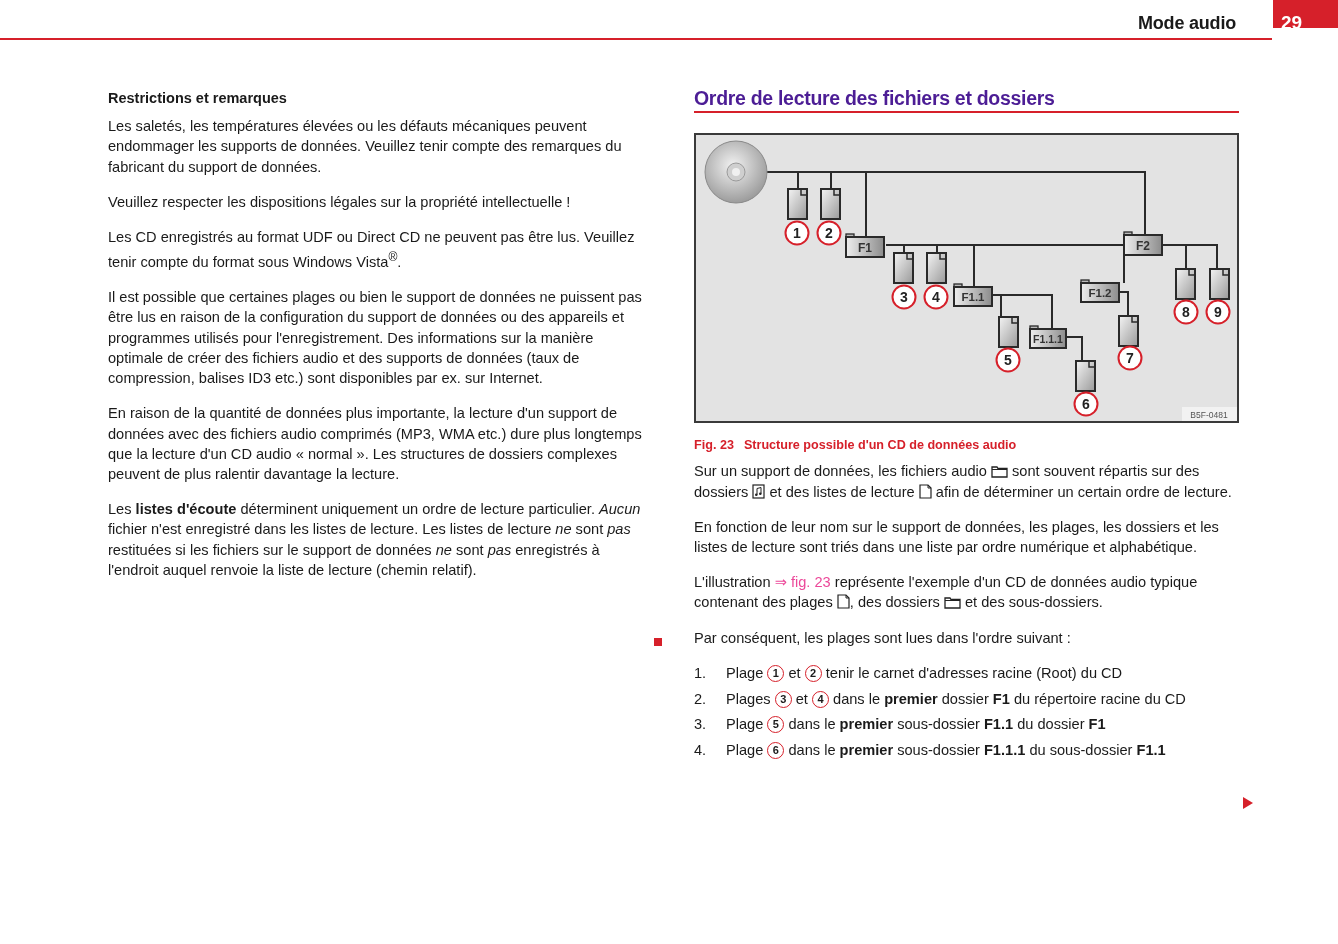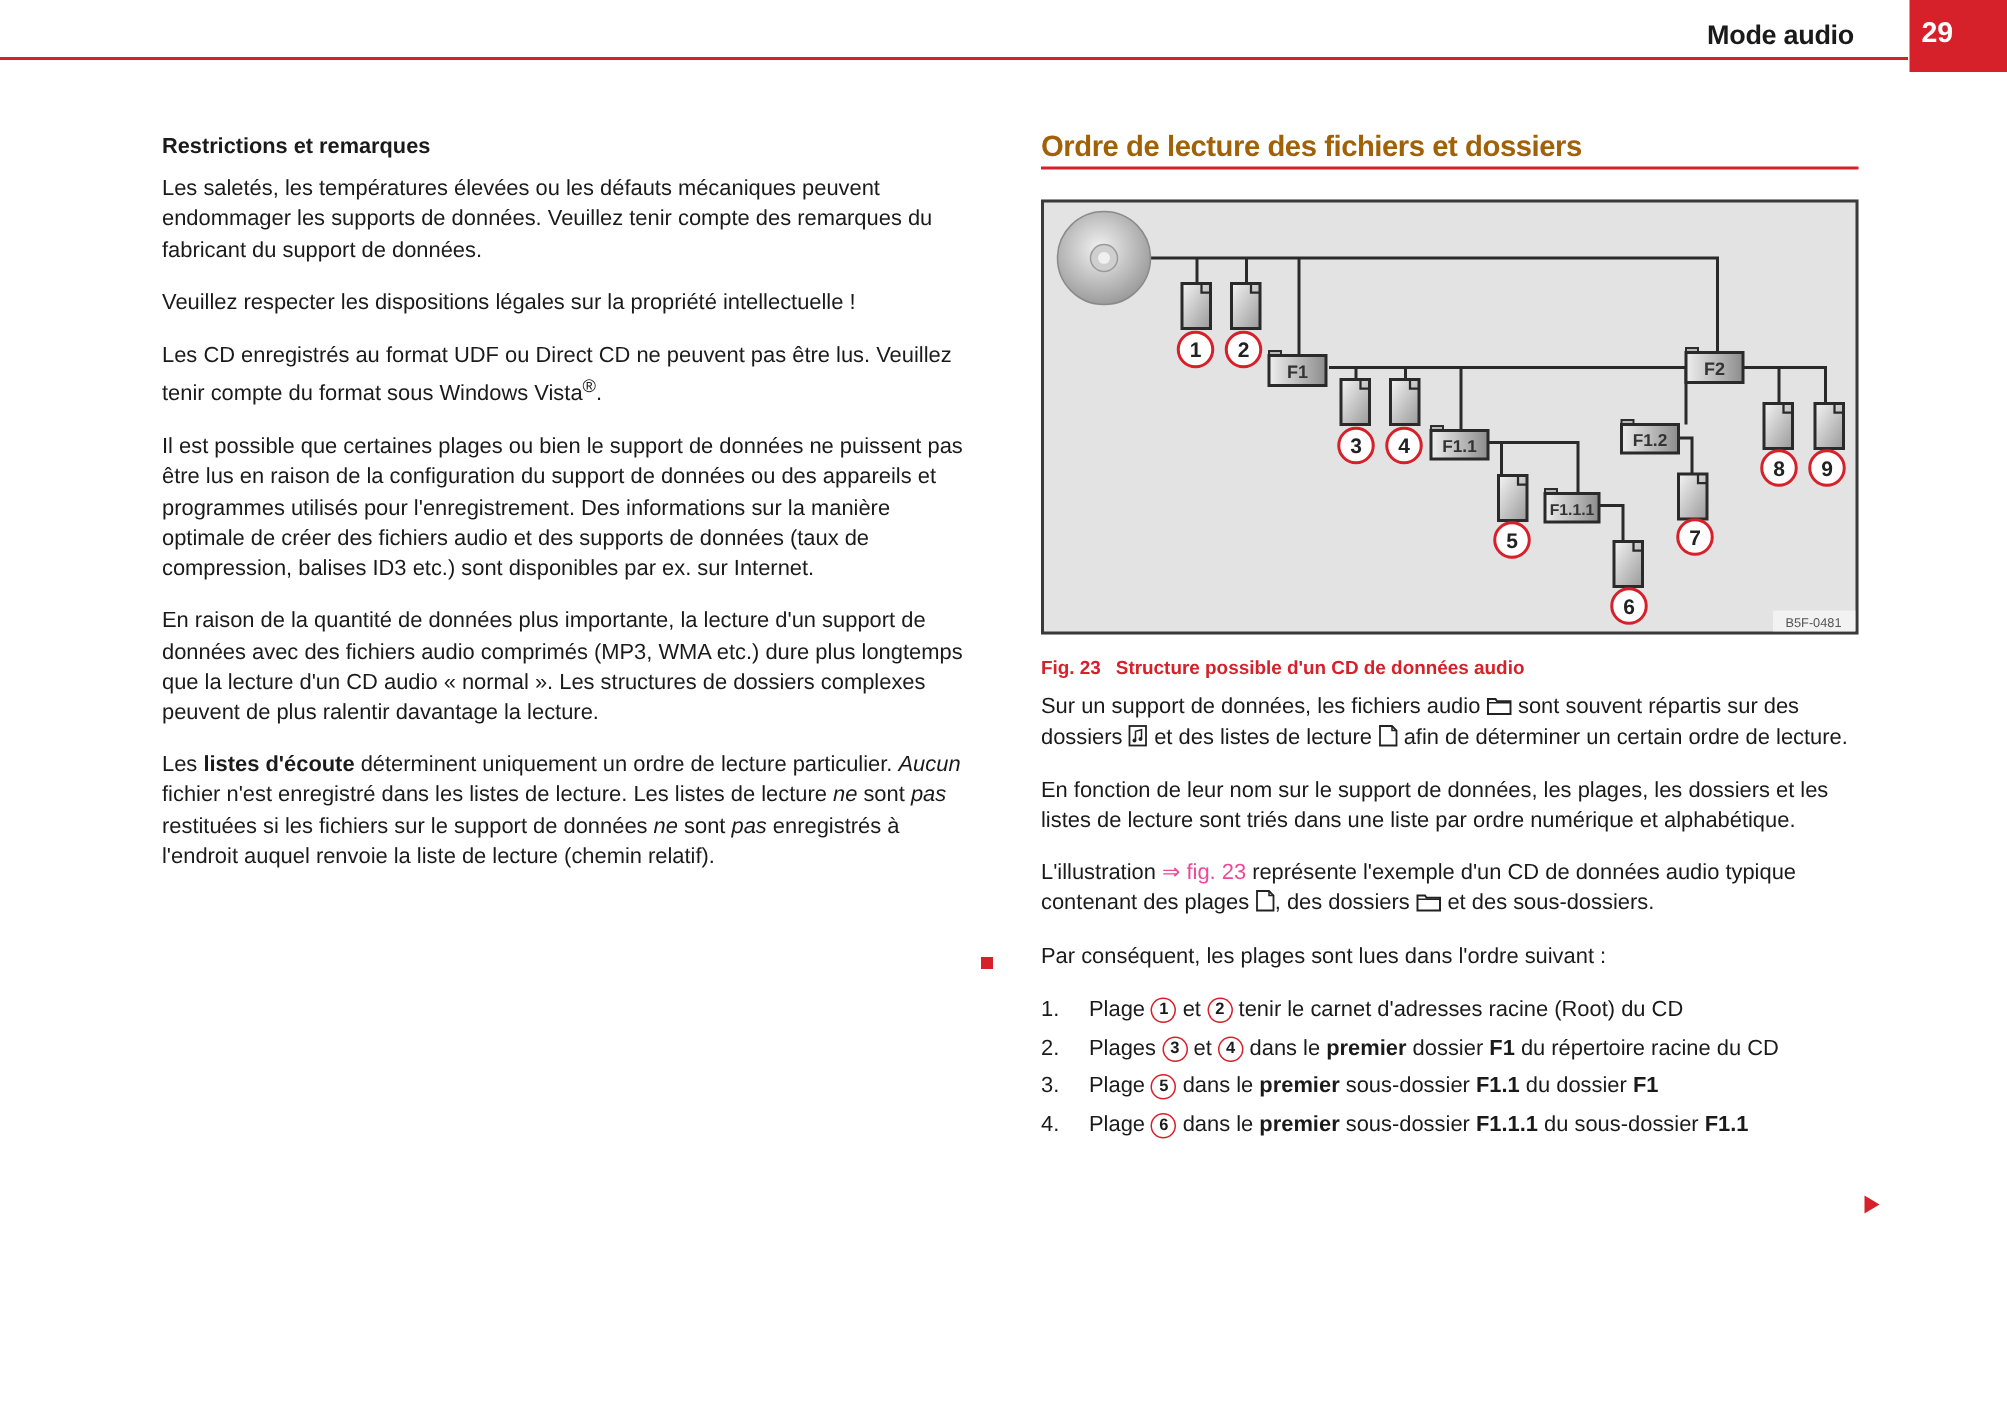--- a/index.html
+++ b/index.html
@@ -6,32 +6,32 @@
   body {
     width: 1338px; height: 944px; background: #ffffff; position: relative; overflow: hidden;
     font-family: "DejaVu Sans", "Liberation Sans", sans-serif; color: #1a1a1a;
   }
   .header-rule { position: absolute; left: 0; top: 38px; width: 1272px; height: 2px; background: #d6202a; }
   .header-title {
     position: absolute; right: 102px; top: 13px; font-size: 18px; font-weight: bold; color: #1a1a1a;
     font-family: "Liberation Sans", sans-serif; letter-spacing: -0.2px; text-align: right;
   }
   .page-num {
-    position: absolute; left: 1273px; top: 0; width: 65px; height: 48px; background: #d6202a; color: #fff;
+    position: absolute; left: 1273px; top: 0; width: 65px; height: 28px; background: #d6202a; color: #fff;
     font-weight: bold; font-size: 19px; font-family: "Liberation Sans", sans-serif;
     box-sizing: border-box; padding: 12px 0 0 8px;
   }
   .col { position: absolute; font-size: 14.6px; line-height: 20.2px; font-family: "Liberation Sans", sans-serif; }
   .col-left { left: 108px; top: 88px; width: 540px; }
   .col-right { left: 694px; top: 88px; width: 545px; }
   .sub-heading { font-weight: bold; font-size: 14.5px; margin: 0 0 8px 0; }
   .para { margin: 0 0 15px 0; }
   .end-marker { position: absolute; left: 654px; top: 638px; width: 8px; height: 8px; background: #d6202a; }
   .sec-title {
-    font-size: 19.5px; font-weight: bold; color: #a16207; padding-bottom: 3px;
+    font-size: 19.5px; font-weight: bold; color: #4c1d95; padding-bottom: 3px;
     border-bottom: 2px solid #d6202a; margin: 0 0 20px 0; letter-spacing: -0.3px;
   }
   .figure { position: relative; width: 545px; height: 290px; box-sizing: border-box; border: 2px solid #3a3a3a; background: #e3e3e3; margin-bottom: 12px; }
   .figure svg { position: absolute; left: 0; top: 0; }
   .fig-caption { color: #d6202a; font-weight: bold; font-size: 12.6px; margin: 0 0 6px 0; }
   .fig-caption .fig-num { margin-right: 10px; }
   .red { color: #ec4899; }
   .inline-icon { display: inline-block; vertical-align: -2px; }
   .circ {
     display: inline-block; width: 15px; height: 15px; border: 1.4px solid #d6202a; border-radius: 50%;

